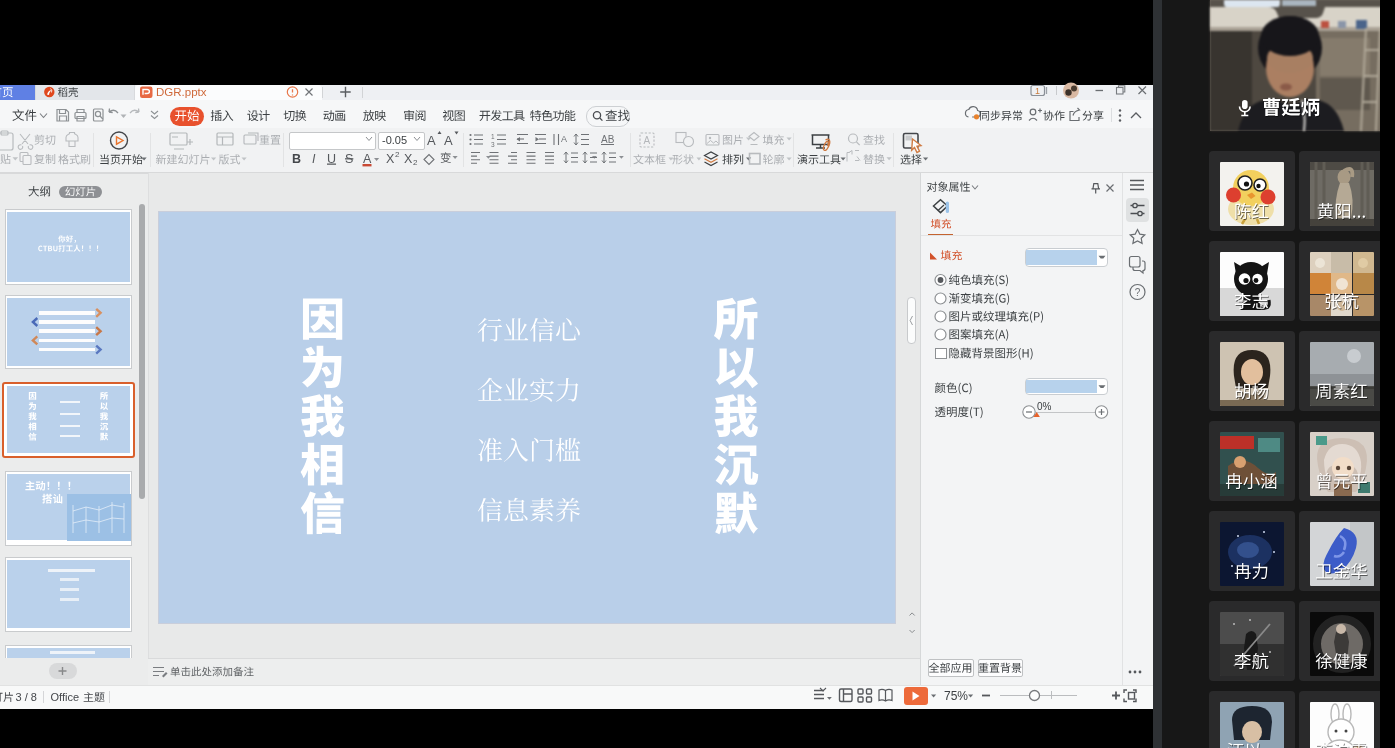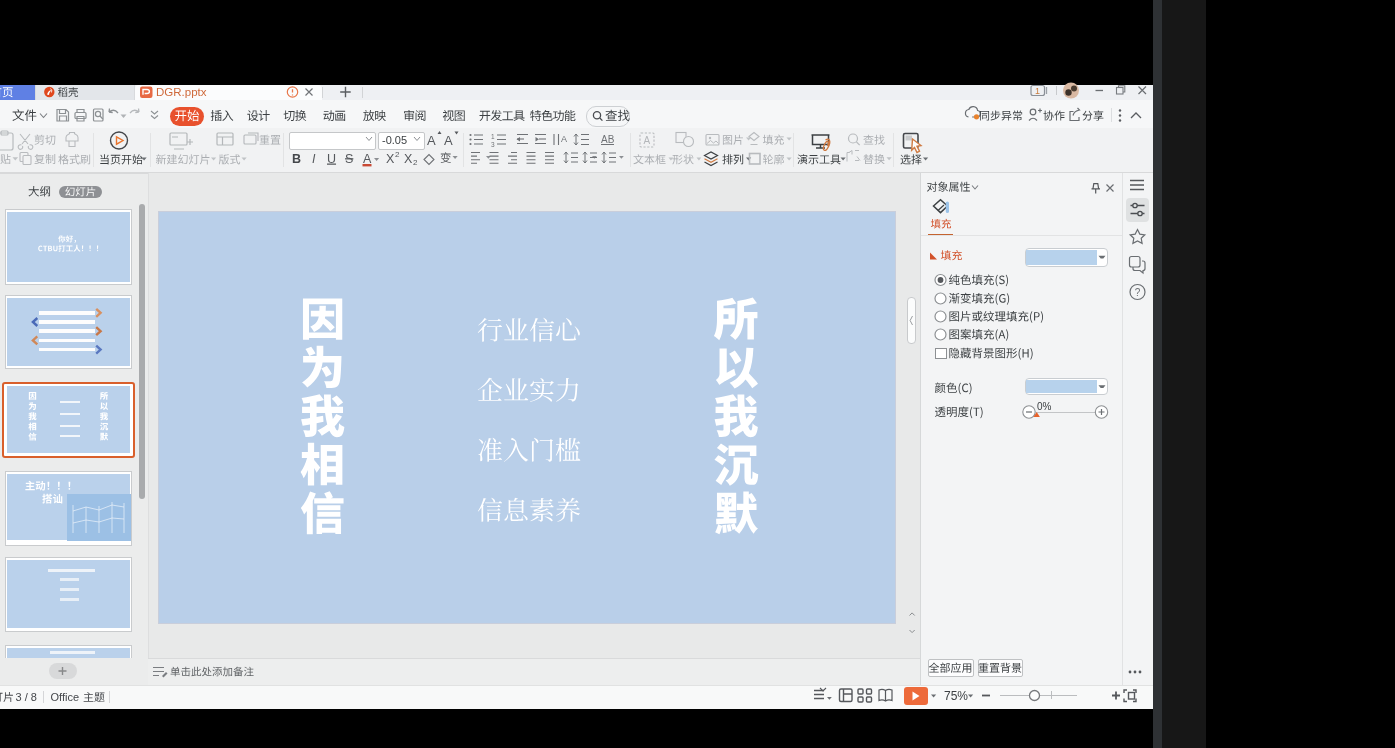--- a/index.html
+++ b/index.html
@@ -1,12 +1,12 @@
 <!DOCTYPE html>
-<html><head><meta charset="utf-8"><style>html,body{margin:0;padding:0;background:#000}#root{position:relative;width:1206px;height:748px;background:#000;overflow:hidden;font-family:"Liberation Sans",sans-serif}.a{position:absolute}</style></head><body>
+<html><head><meta charset="utf-8"><style>html,body{margin:0;padding:0;background:#000}#root{position:relative;width:1380px;height:748px;background:#000;overflow:hidden;font-family:"Liberation Sans",sans-serif}.a{position:absolute}</style></head><body>
 <div id="root">
     <div class="a" style="left:0px;top:85px;width:1153px;height:623px;background:#f1f2f3"></div>
     <div class="a" style="left:0px;top:85px;width:1153px;height:15px;background:#eef0f3"></div>
     <div class="a" style="left:0px;top:85px;width:34.5px;height:15px;background:#5f80e4"></div>
     <div class="a" style="left:35px;top:85px;width:98px;height:15px;background:#e3e6ea;border-left:1px solid #d8dadd;border-right:1px solid #d8dadd"></div>
     <div class="a" style="left:135px;top:85px;width:187px;height:15px;background:#fbfcfd;border-radius:4px 4px 0 0"></div>
     <div class="a" style="left:322px;top:87px;width:1px;height:11px;background:#d2d4d6"></div>
     <div class="a" style="left:362px;top:87px;width:1px;height:11px;background:#d2d4d6"></div>
     <div class="a" style="left:0px;top:100px;width:1153px;height:28px;background:#f6f7f8"></div>
     <div class="a" style="left:0px;top:128px;width:1153px;height:44px;background:#f1f2f3;border-bottom:1px solid #d8d9da"></div>

